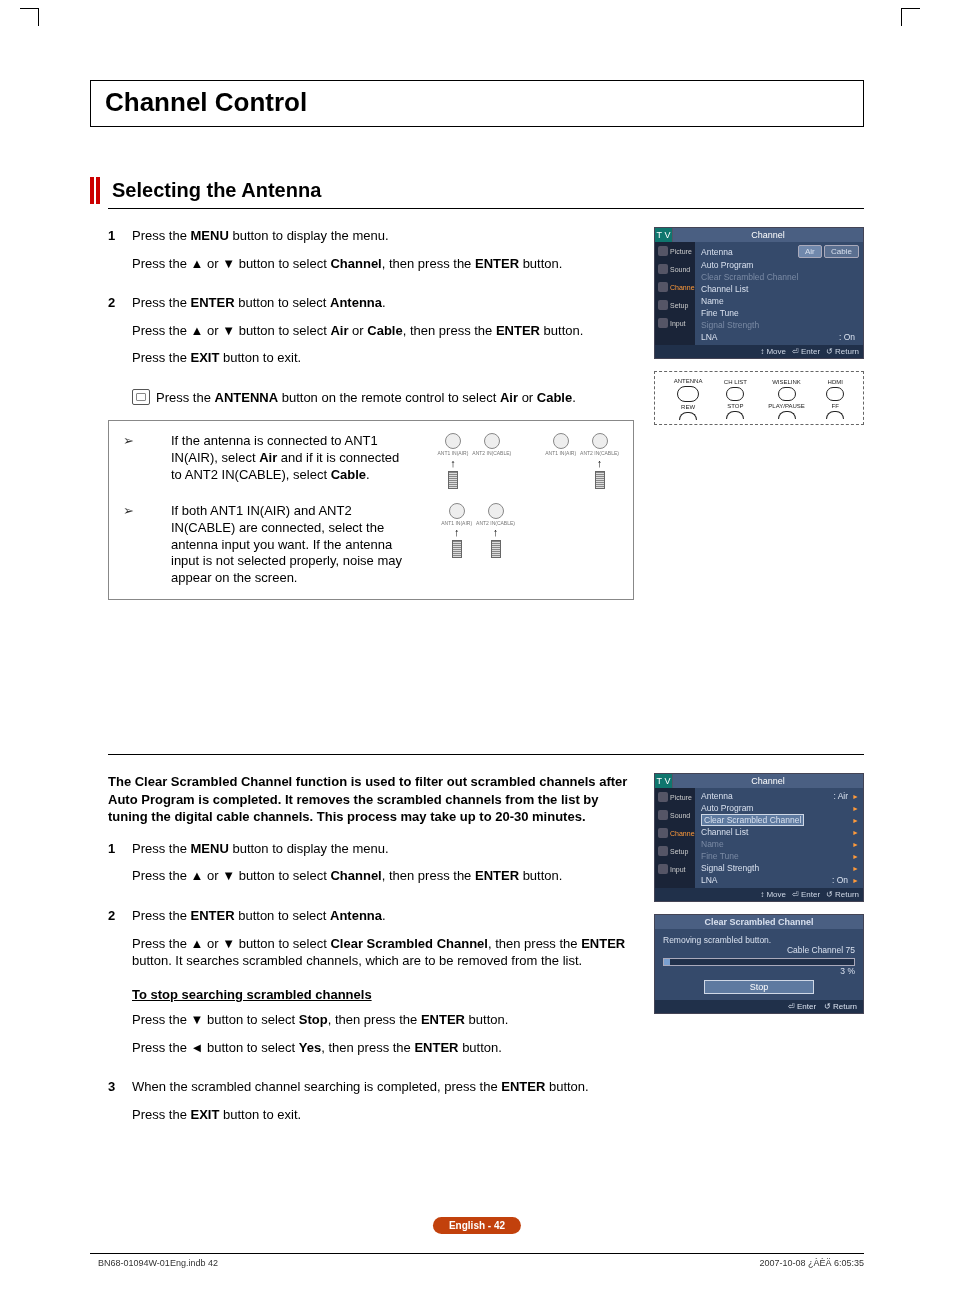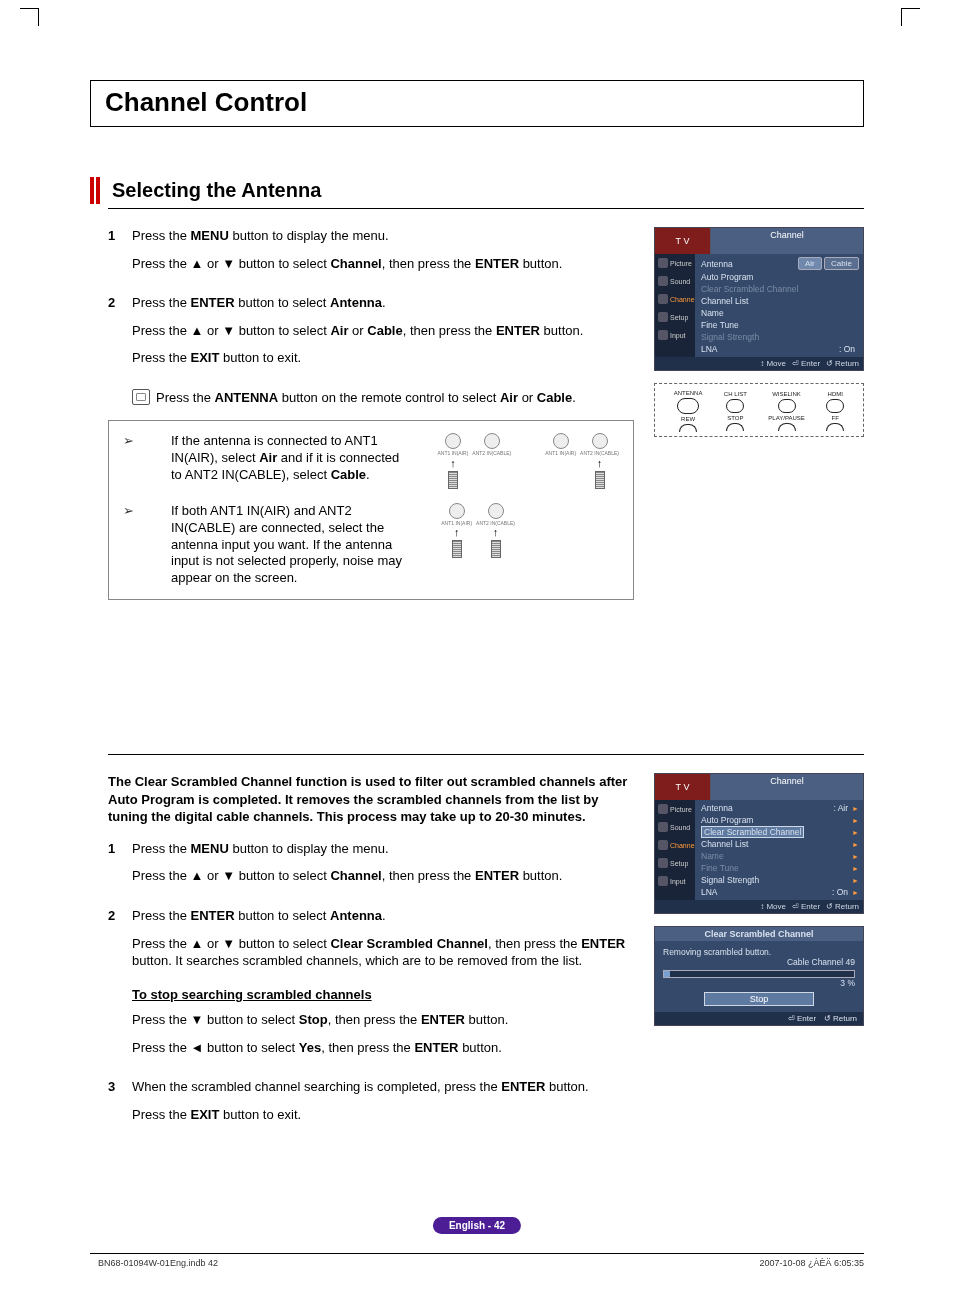--- a/index.html
+++ b/index.html
@@ -80,21 +80,21 @@
   .coax-label { font-size:5px; color:#777; margin:1px 0; white-space:nowrap; }
   .ant-arrow { font-size:11px; line-height:1; }
   .ant-plug { width:10px; height:18px; background: repeating-linear-gradient(#888,#888 1px,#ddd 1px,#ddd 2px); border:1px solid #666; margin-top:2px;}
 
   
   .osd {
     width: 210px; font-size: 9px; color: #fff; margin-bottom: 12px;
     border:1px solid #445; background:#2b3a52;
   }
   .osd .osd-top { display:flex; }
-  .osd .osd-tv { background:#7f1d1d; width:56px; text-align:center; padding:8px 0; border-right:1px solid #556;}
+  .osd .osd-tv { background:#0f766e; width:18px; text-align:center; padding:2px 0; border-right:1px solid #556;}
   .osd .osd-tab { flex:1; background:#4a5f82; text-align:center; padding:2px 0;}
   .osd-body { display:flex; }
   .osd-side { width:40px; background:#1a2438; display:flex; flex-direction:column; }
   .osd-side .srow { display:flex; align-items:center; gap:2px; padding:4px 3px; font-size:7px; color:#ccc;}
   .osd-side .srow.sel { color:#ff9a3a; }
   .osd-side .ic { width:10px; height:10px; background:#556; border-radius:2px; flex:0 0 10px;}
   .osd-list { flex:1; background:#354a6b; padding:2px 4px 2px 6px; color:#d8e0ee;}
   .osd-list .row { display:flex; justify-content:space-between; align-items:center; padding:1px 0; font-size:8.5px;}
   .osd-list .row .lab { flex:1; }
   .osd-list .row .val { padding:0 4px;}
@@ -126,21 +126,21 @@
   .prog { height:8px; border:1px solid #aab; background:#20304a; position:relative; margin:3px 0 6px 0;}
   .prog .fill { position:absolute; left:0; top:0; bottom:0; width:3%; background:#7aa0d0;}
   .stop-btn { display:block; margin:0 auto 4px auto; width:110px; text-align:center; background:#5e7aa0; border:1px solid #cfd8e6; font-size:9px; padding:1px 0; color:#fff;}
   .popup .pu-foot { background:#20304a; text-align:right; padding:2px 6px; font-size:8px;}
   .popup .pu-foot span { margin-left:8px;}
 
   .intro-bold { font-weight:bold; font-size:13px; line-height:1.35; margin-bottom:14px;}
   .sub-u { text-decoration:underline; font-weight:bold; display:inline-block; margin:6px 0 8px 0;}
   .page-badge {
     position:absolute; bottom:56px; left:50%; transform:translateX(-50%);
-    background:#4c1d95; color:#fff; font-size:10px; font-weight:bold; padding:3px 16px; border-radius:10px;
+    background:#c2410c; color:#fff; font-size:10px; font-weight:bold; padding:3px 16px; border-radius:10px;
   }
   .footer-line {
     position:absolute; bottom:36px; left:50px; right:50px; height:1px; background:#000;
   }
   .footer-left { position:absolute; bottom:22px; left:58px; font-size:9px; color:#333;}
   .footer-right { position:absolute; bottom:22px; right:50px; font-size:9px; color:#333;}
   .arrow-sym::before { content: "➢"; color:#333; }
 </style>
 </head>
 <body>
@@ -434,21 +434,21 @@
                   </div>
                 </div>
         </div>
         <div class="osd-foot" id="osd2-foot"><span>↕ Move</span><span>⏎ Enter</span><span>↺ Return</span></div>
       </div>
 
       <div class="popup">
         <div class="pu-title">Clear Scrambled Channel</div>
         <div class="pu-body">
           <div>Removing scrambled button.</div>
-          <div class="right">Cable Channel 49</div>
+          <div class="right">Cable Channel 75</div>
           <div class="prog">
                   <div class="fill"></div>
                 </div>
           <div class="right" style="margin-top:-6px; margin-bottom:4px;">3 %</div>
           <div class="stop-btn">Stop</div>
         </div>
         <div class="pu-foot" id="popup-foot"><span>⏎ Enter</span><span>↺ Return</span></div>
       </div>
     </div>
    </div>

